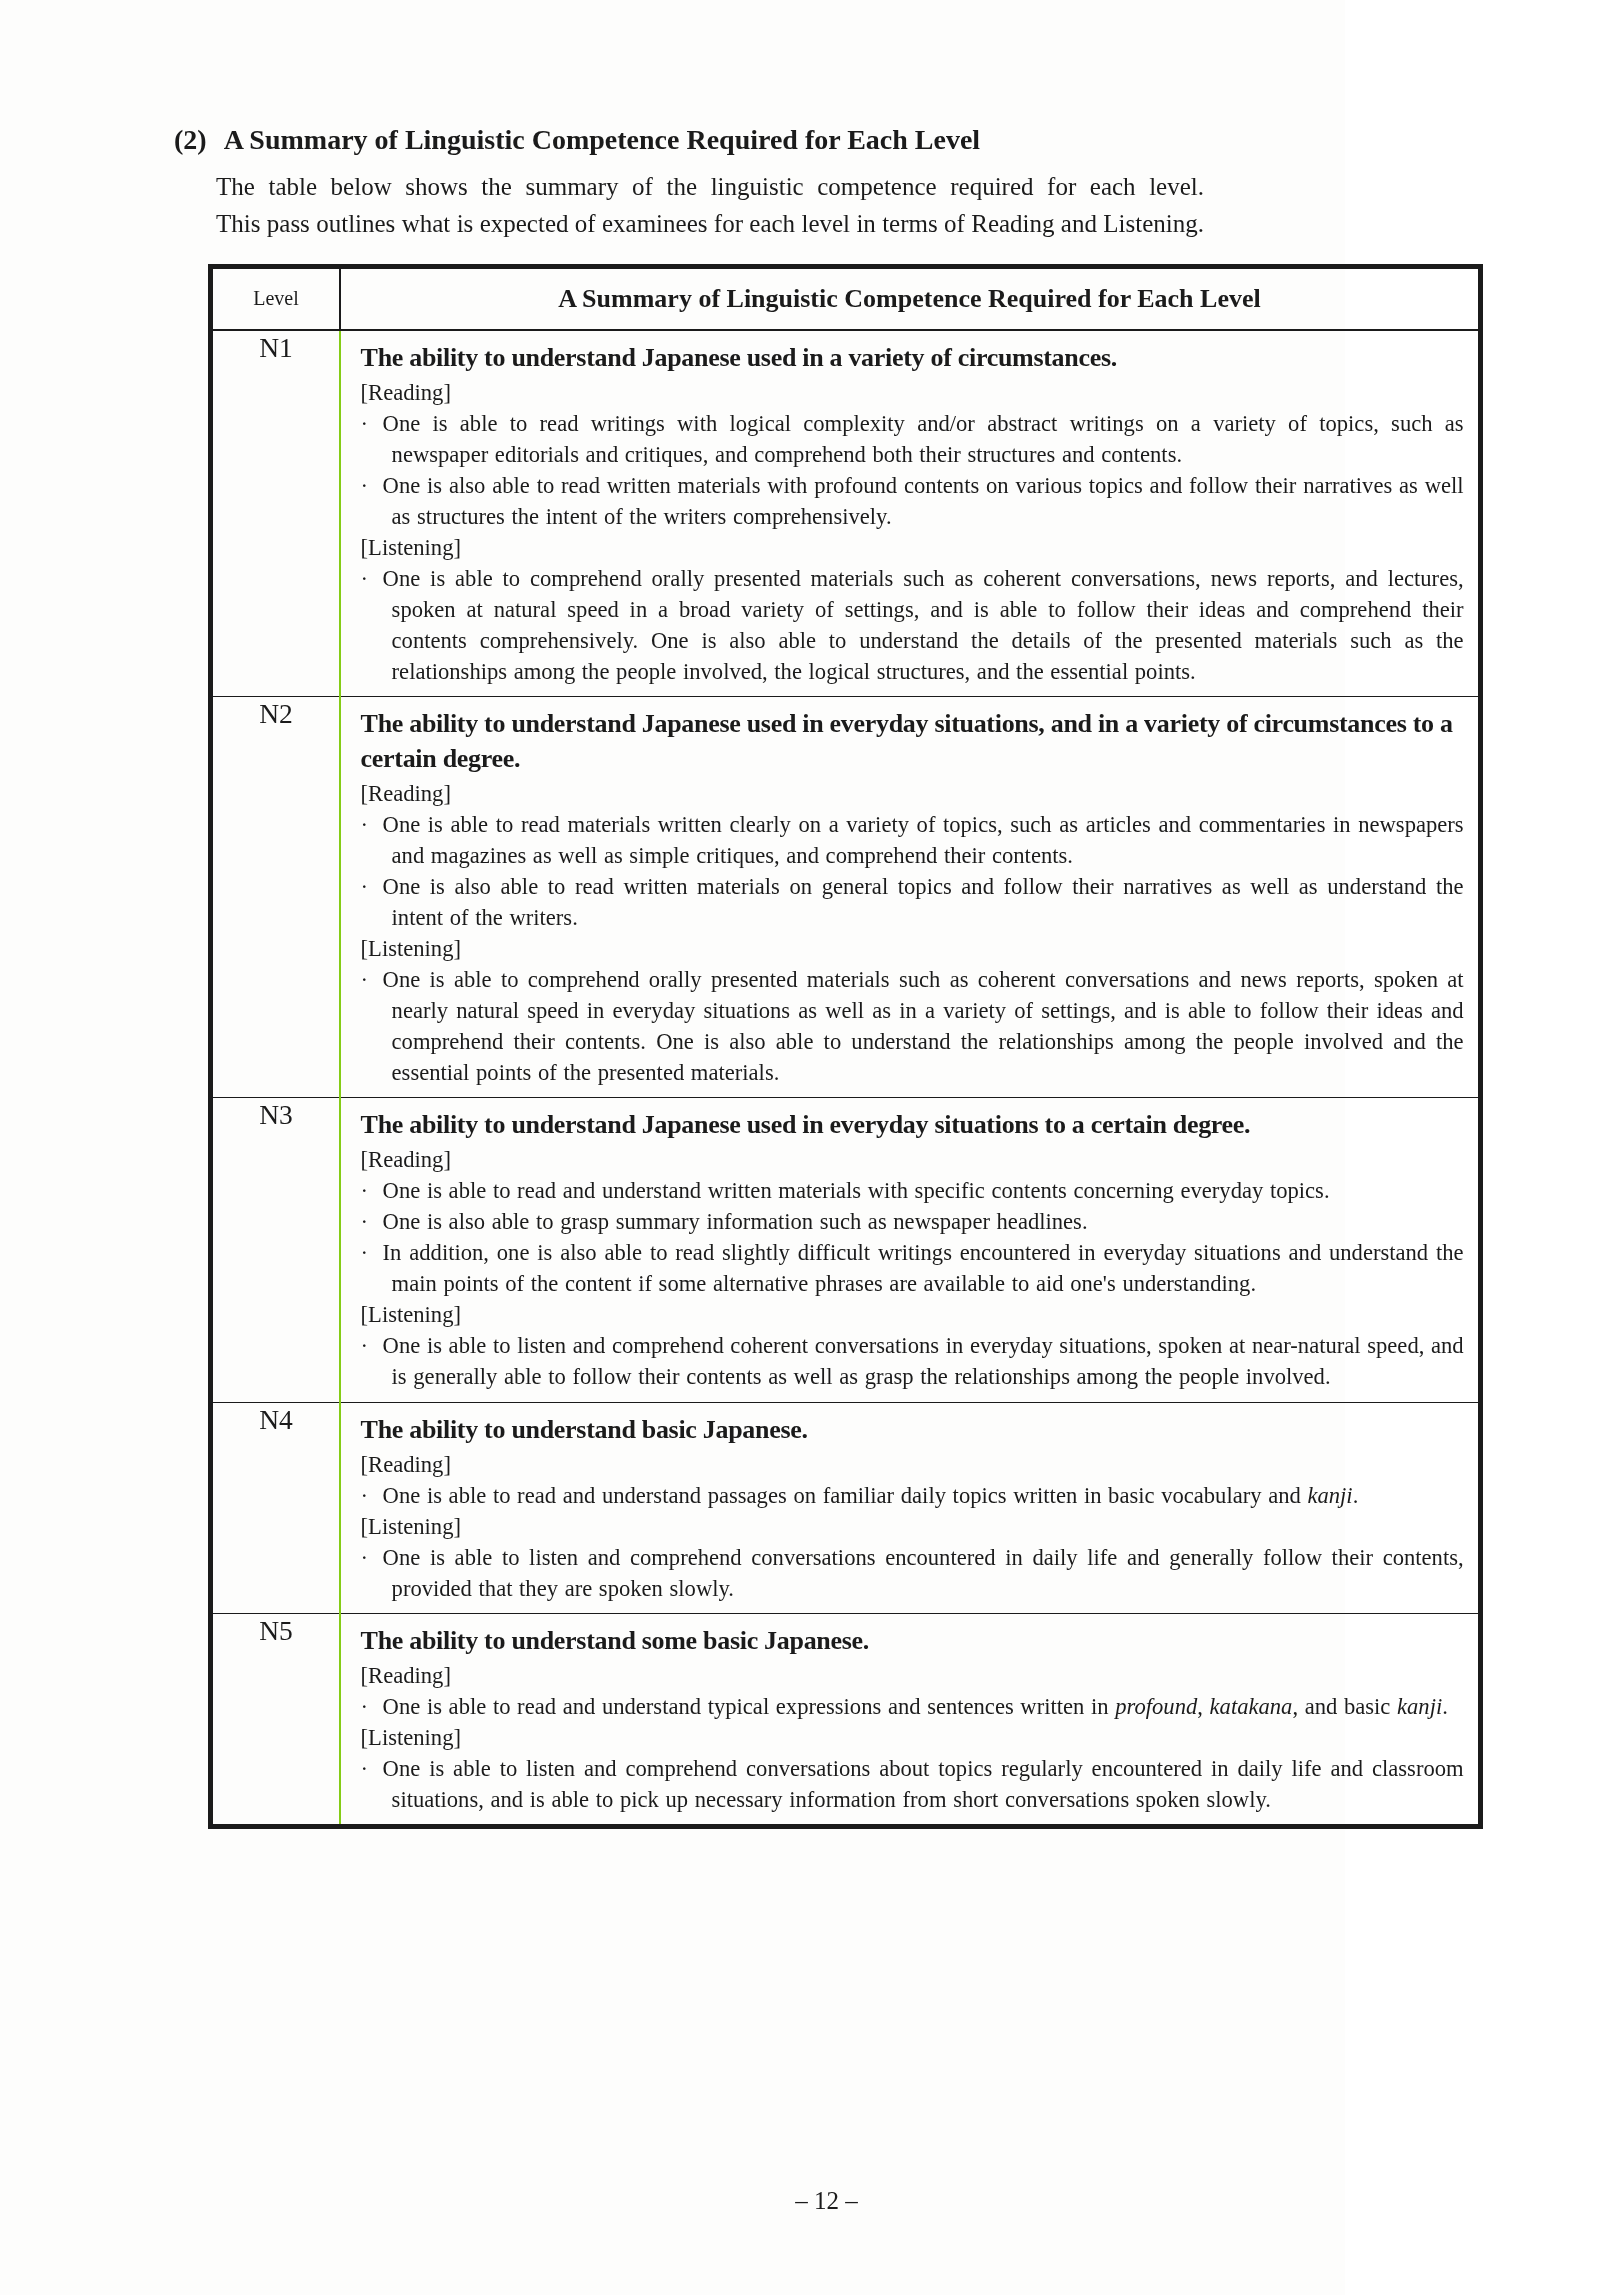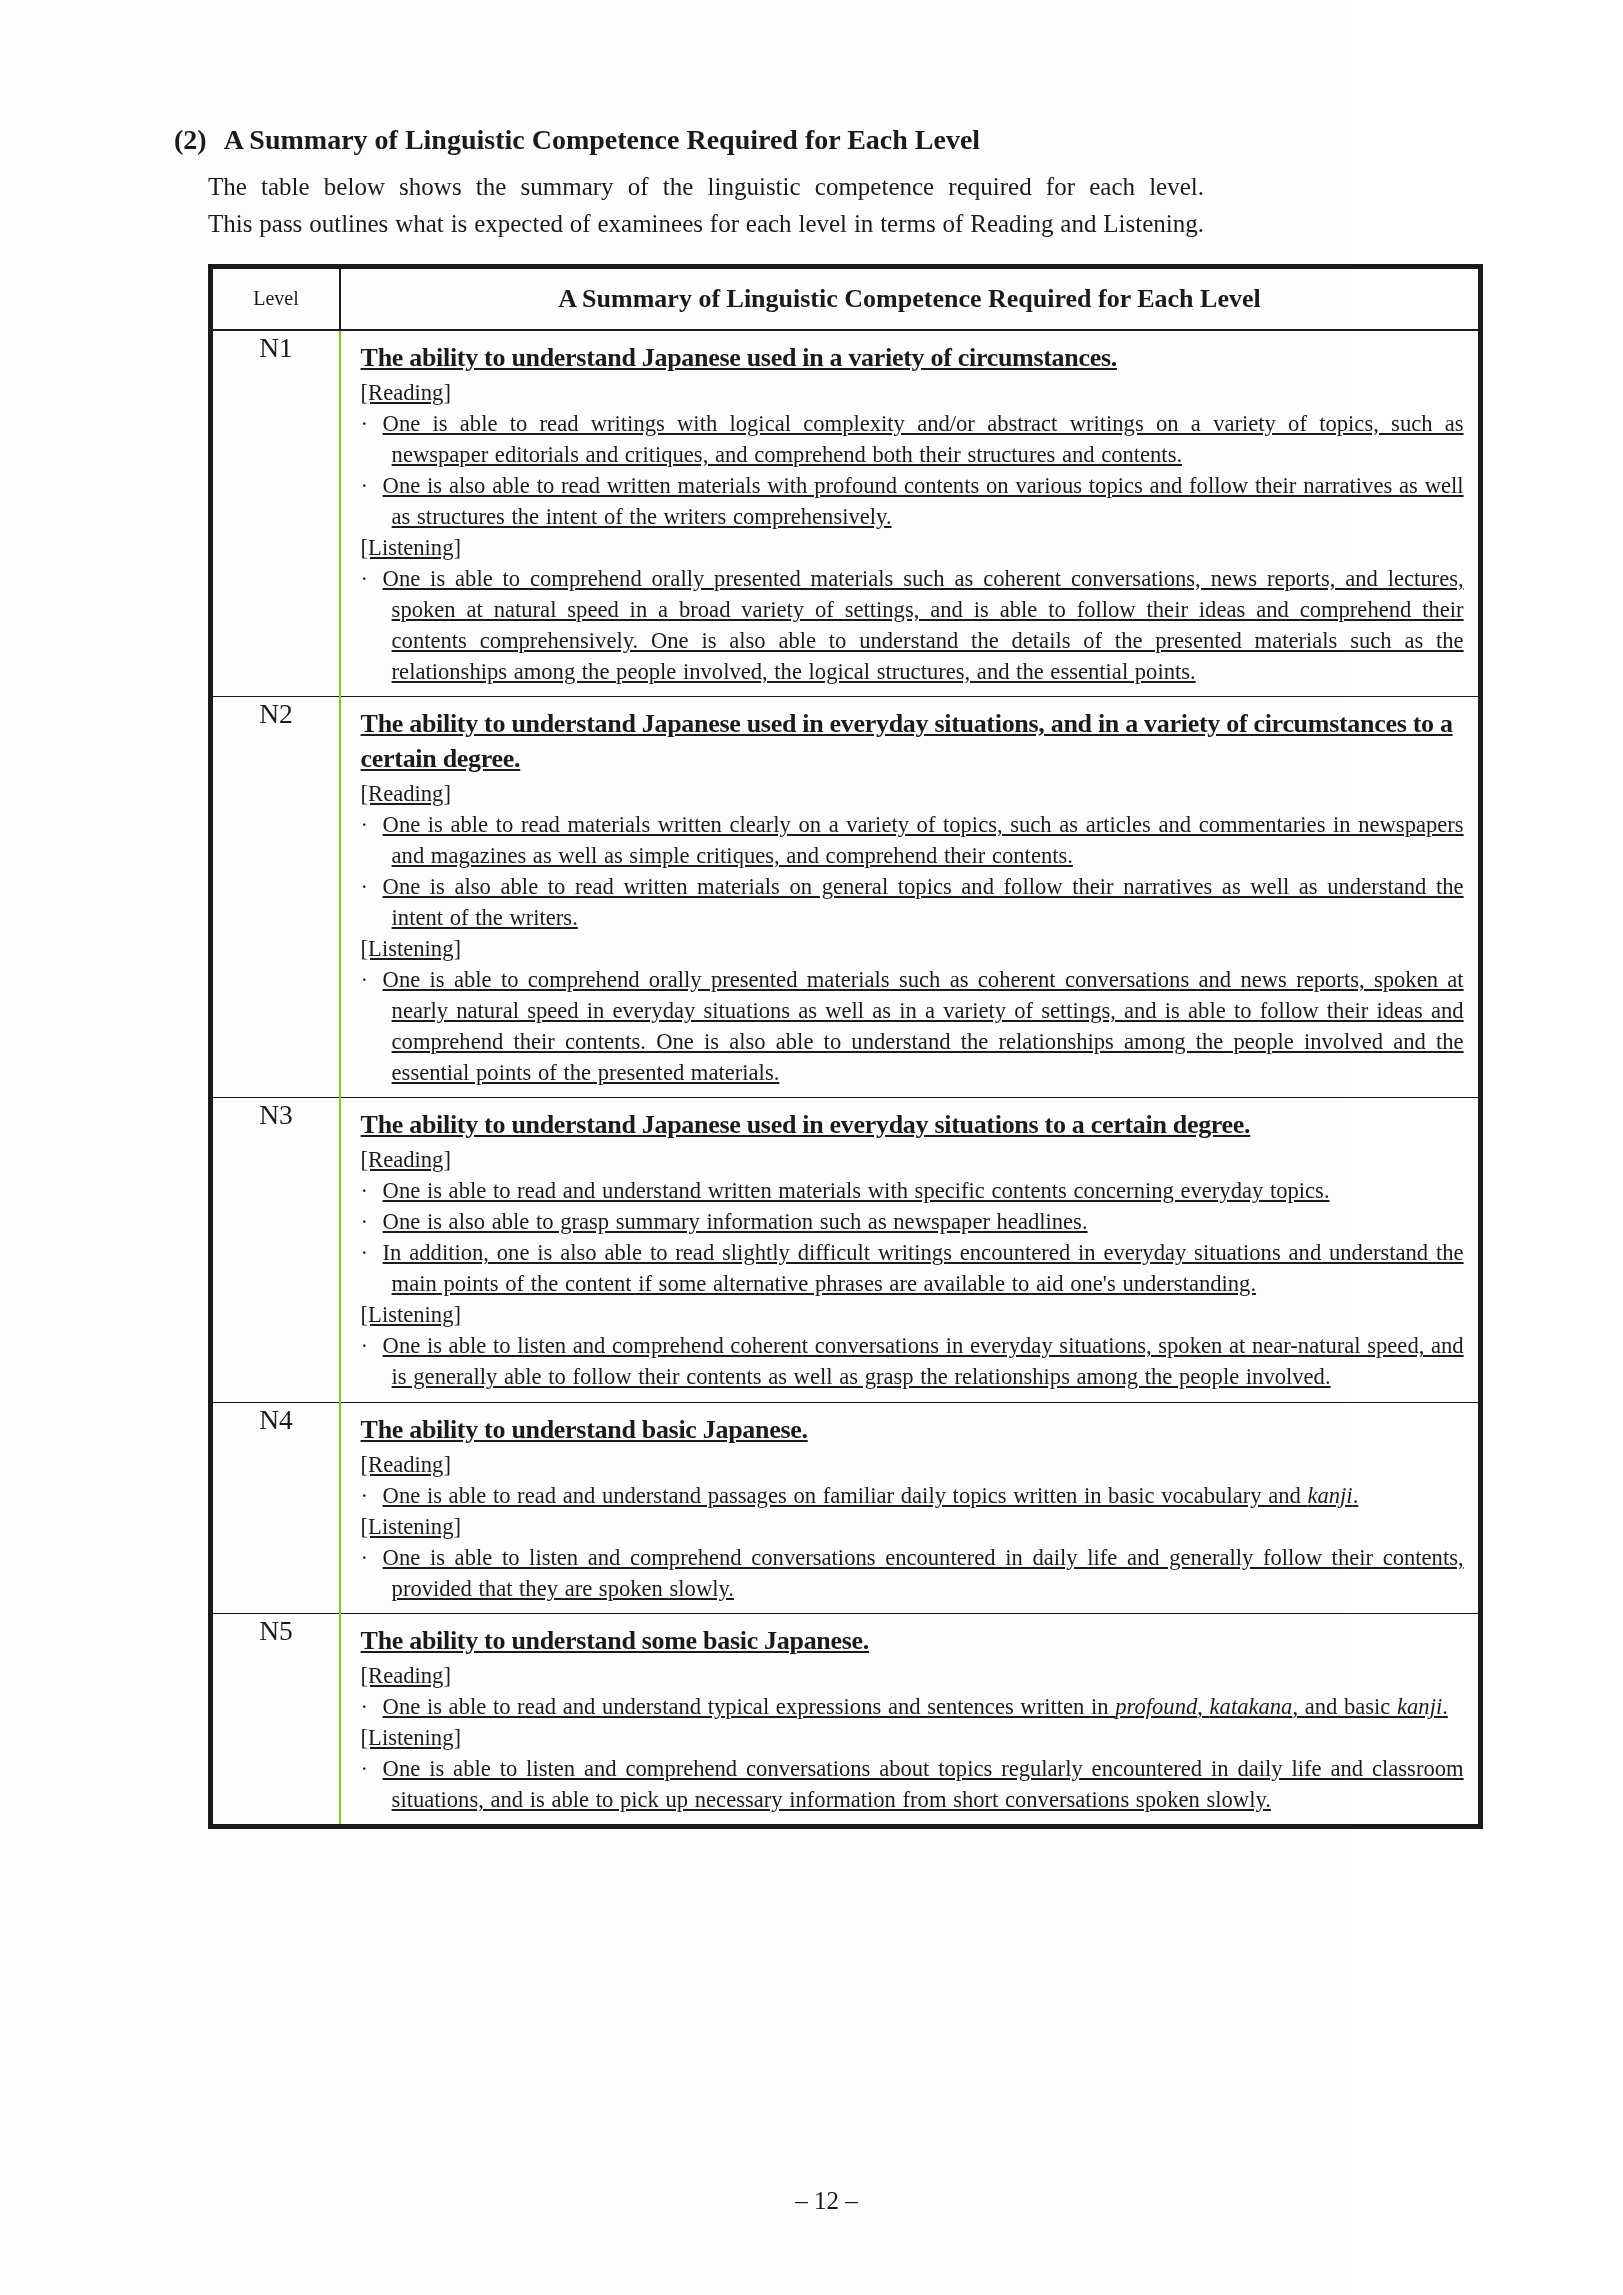--- a/index.html
+++ b/index.html
@@ -20,21 +20,21 @@
     font-size: 28px;
     font-weight: bold;
     line-height: 34px;
     white-space: nowrap;
   }
   .section-number { margin-right: 17px; }
 
   
   .intro { margin-top: 10.5px; font-size: 25px; line-height: 37px; }
   .intro p { margin: 0; text-align: justify; }
-  .intro p.full-just { text-align-last: justify; }
+  .intro p.full-just { text-align-last: justify; margin-left: 8px; }
 
   
   table.comp-table {
     border-collapse: collapse;
     width: 1275px;
     margin-top: 22px;
     border: 5.2px solid #1b1b1b;
   }
   .comp-table th, .comp-table td { border: 0 solid #1b1b1b; }
   .comp-table thead th {
@@ -52,21 +52,20 @@
     width: 124px;
     text-align: center;
     vertical-align: middle;
     font-size: 27.5px;
   }
   td.content-cell {
     padding: 7.9px 14.4px 9.2px 19.6px;
     font-size: 22.6px;
     line-height: 31px;
     word-spacing: 1px;
-    text-decoration: underline;
   }
   .cell-heading {
     font-size: 26px;
     line-height: 35px;
     font-weight: bold;
     letter-spacing: -0.3px;
     word-spacing: 0;
     margin: 1.3px 0 2px 0;
   }
   .rl-label { }

